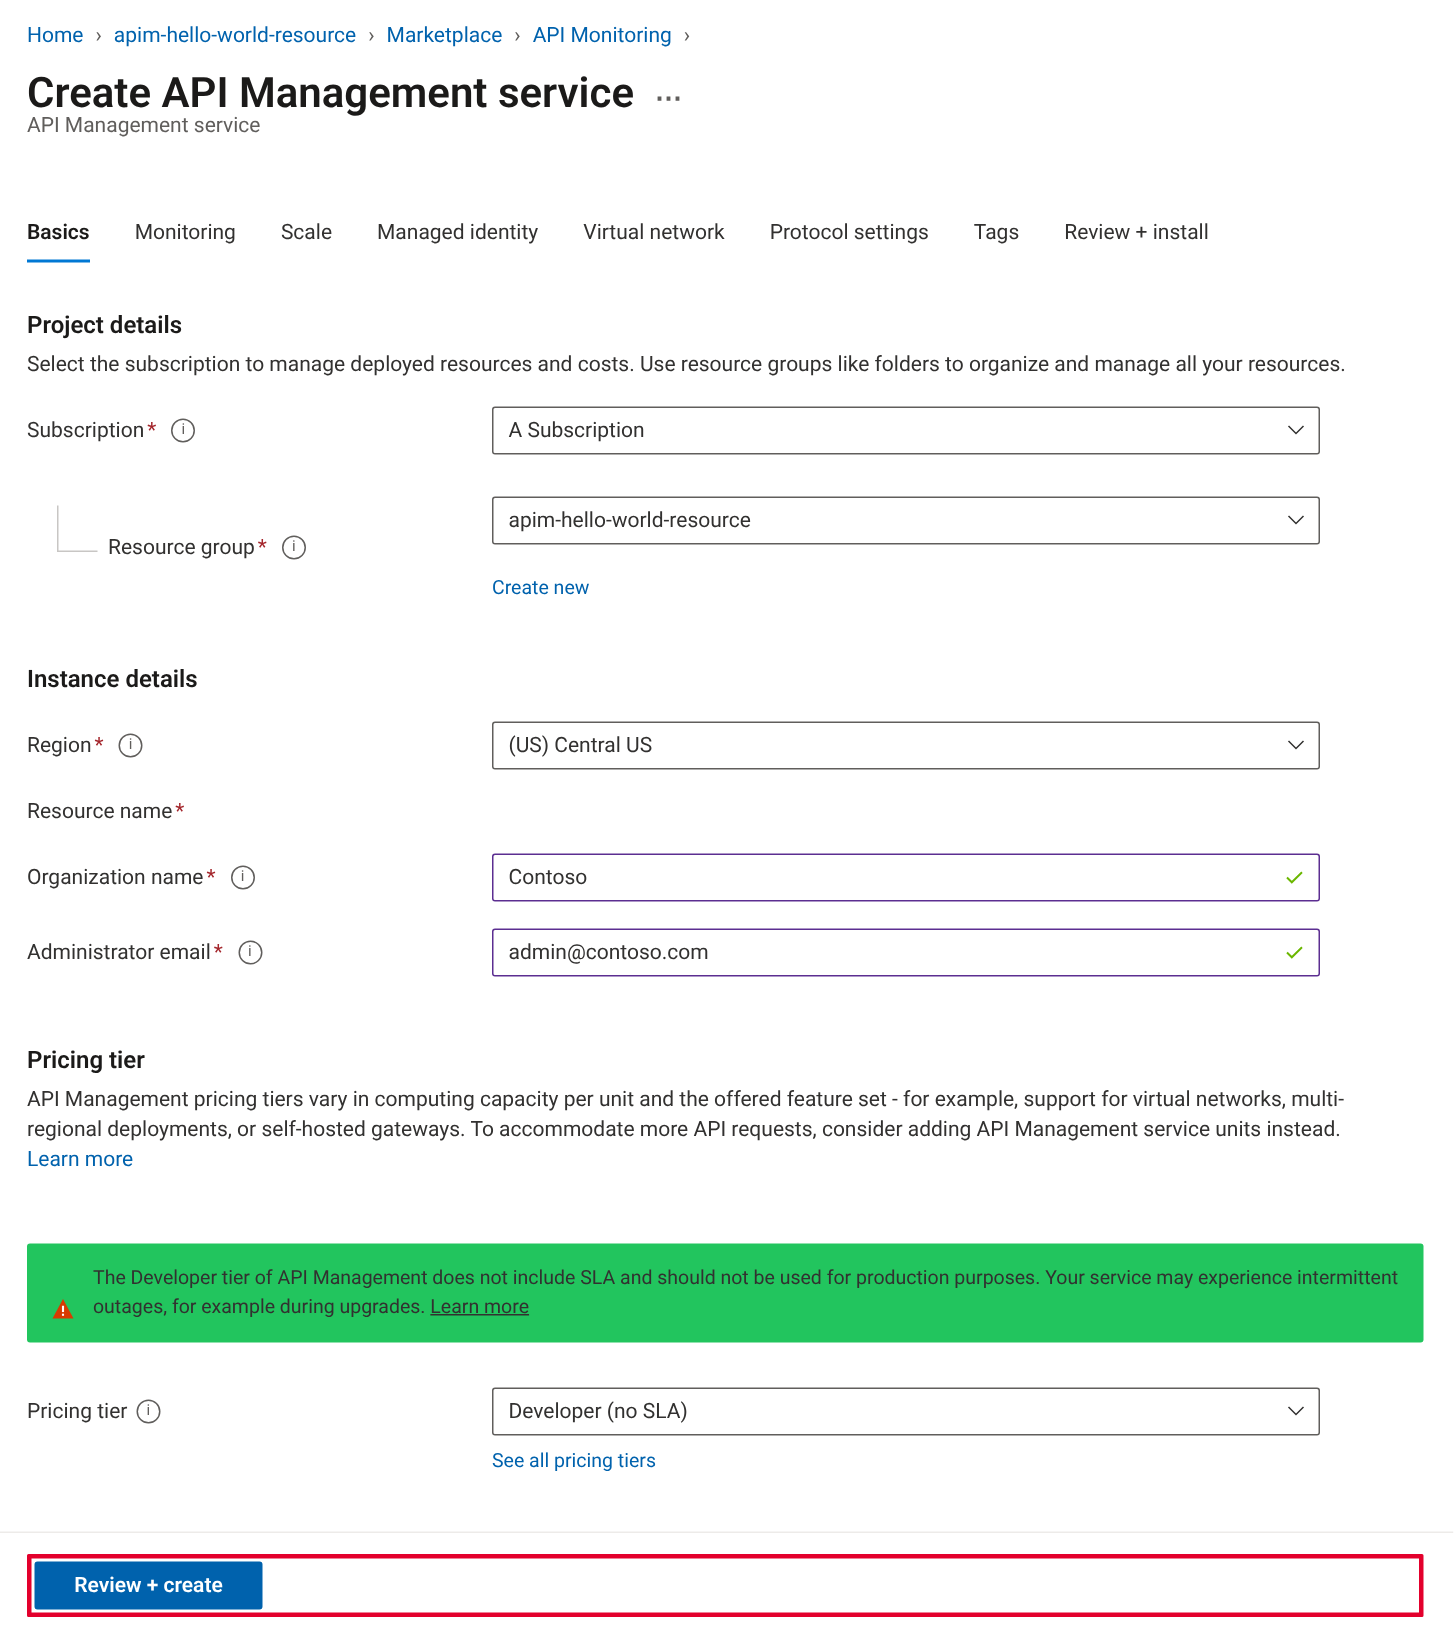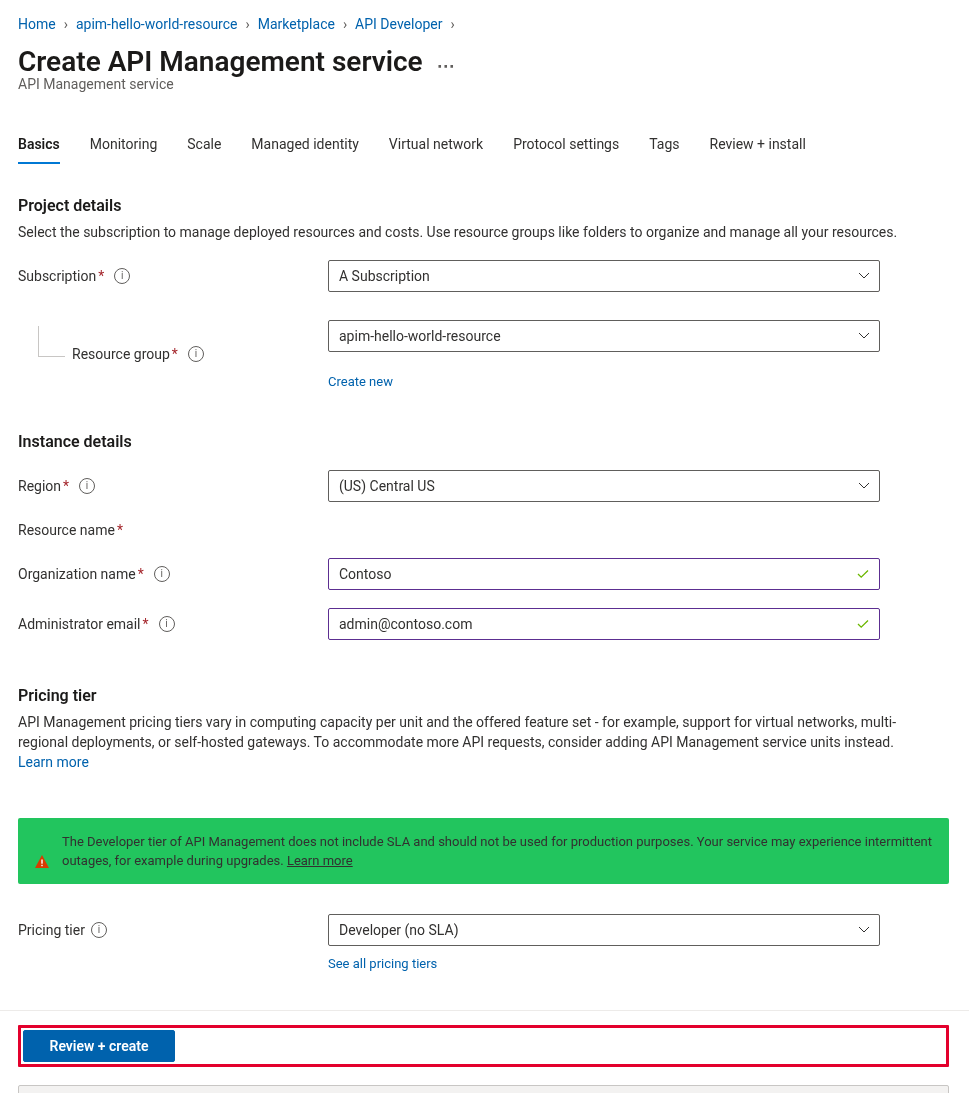--- a/index.html
+++ b/index.html
@@ -10,21 +10,21 @@
   
   .breadcrumb{display:flex;align-items:center;flex-wrap:wrap;font-size:14px;color:#605e5c;gap:4px;}
   .breadcrumb .crumb{color:#0062ad;cursor:pointer;}
   .breadcrumb .sep{color:#605e5c;padding:0 4px;}
   .breadcrumb .chev{display:inline-block;}
   
   h1{font-size:28px;font-weight:600;margin:18px 0 2px 0;color:#1b1a19;display:flex;align-items:center;}
   .more-dots{font-size:18px;color:#605e5c;margin-left:14px;cursor:pointer;letter-spacing:2px;line-height:1;position:relative;top:4px;}
   .subtitle{color:#605e5c;font-size:14px;margin:2px 0 0 0;}
   
-  .tabs{display:flex;gap:30px;margin-top:40px;border-bottom:none;}
+  .tabs{display:flex;gap:30px;margin-top:51px;border-bottom:none;}
   .tab{padding:0 0 8px 0;color:#323130;cursor:pointer;font-size:14px;white-space:nowrap;}
   .tab.active{color:#1b1a19;font-weight:600;border-bottom:2px solid #0078d4;}
   
   .section-title{font-size:16px;font-weight:600;margin:32px 0 6px 0;color:#1b1a19;}
   .desc{color:#323130;font-size:14px;max-width:900px;}
   
   .row{display:flex;align-items:center;margin-top:18px;}
   .row.tight{margin-top:16px;}
   .label-col{width:310px;display:flex;align-items:center;}
   .label-col.indent{padding-left:54px;box-sizing:border-box;position:relative;margin-top:36px;}
@@ -67,21 +67,21 @@
 
 <div class="page">
 
   <div class="breadcrumb">
     <span class="crumb">Home</span>
     <span class="sep chev">›</span>
     <span class="crumb">apim-hello-world-resource</span>
     <span class="sep chev">›</span>
     <span class="crumb">Marketplace</span>
     <span class="sep chev">›</span>
-    <span class="crumb">API Developer</span>
+    <span class="crumb">API Monitoring</span>
     <span class="sep chev">›</span>
   </div>
 
   <h1>
     <span>Create API Management service</span>
     <span class="more-dots">⋯</span>
   </h1>
   <div class="subtitle">API Management service</div>
 
   <div class="tabs">

